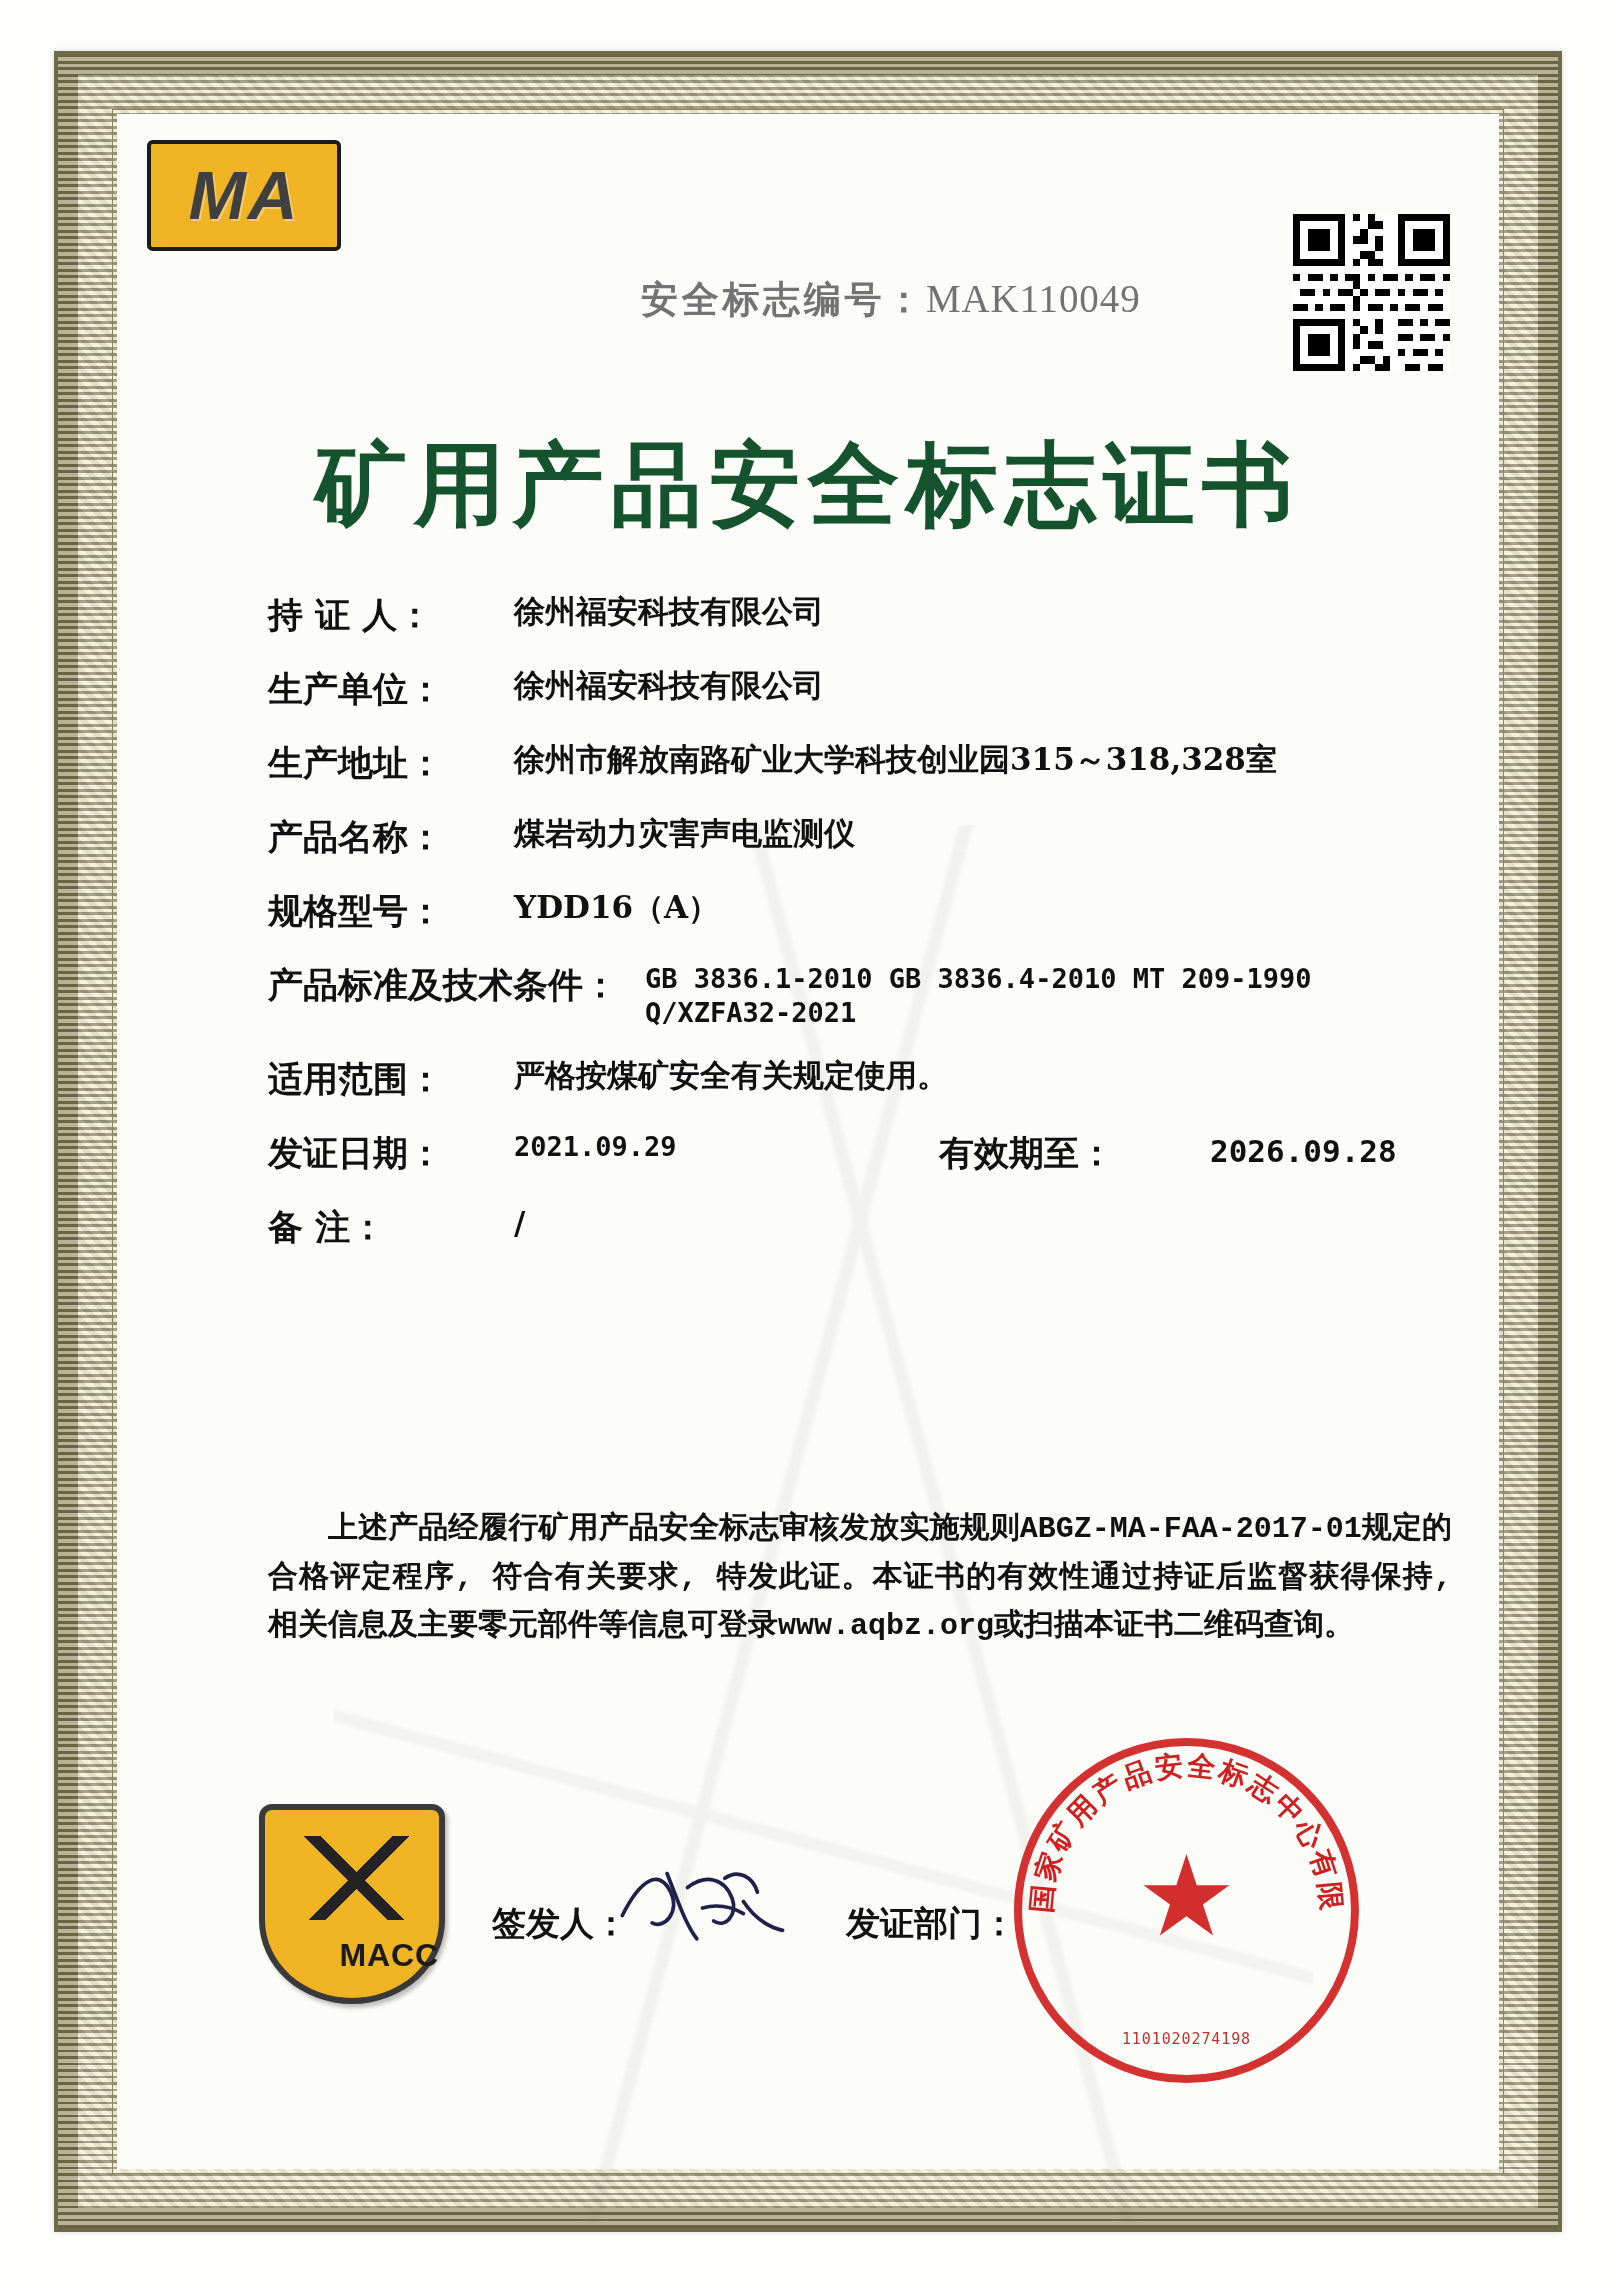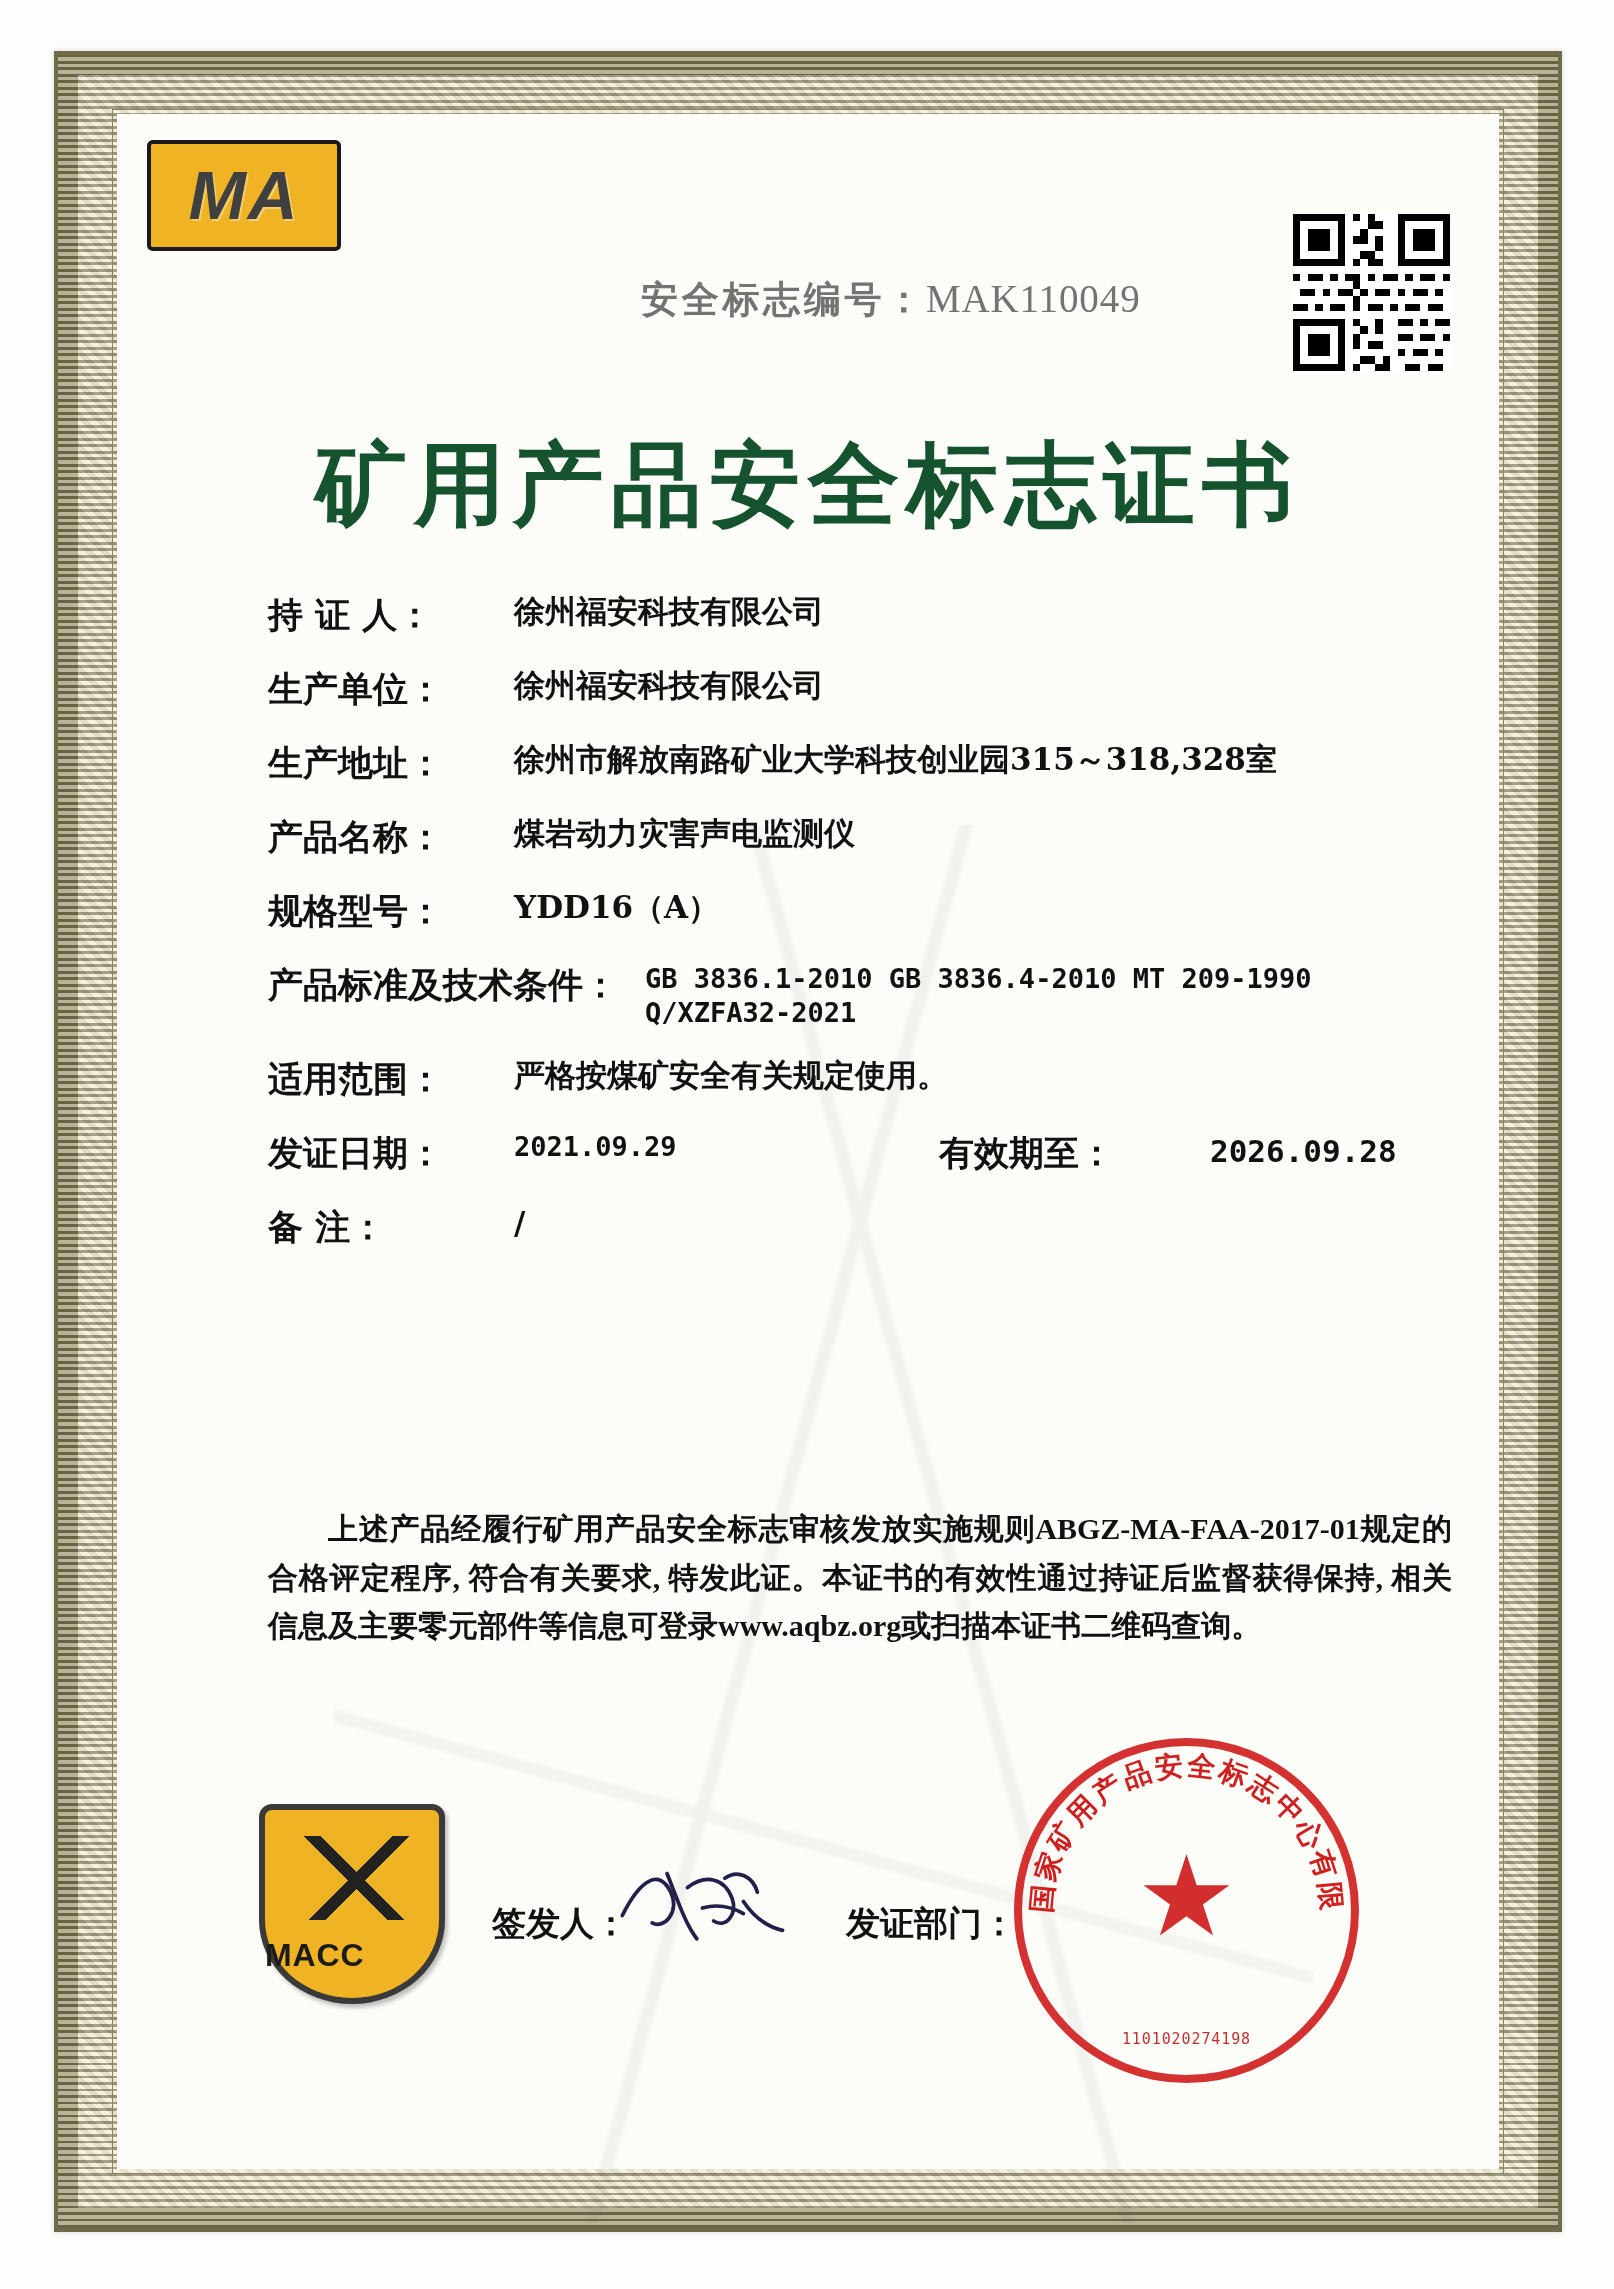--- a/index.html
+++ b/index.html
@@ -209,21 +209,21 @@
     color: #111;
     text-align: center;
   }
 
   
   .para {
     position: absolute;
     left: 214px;
     top: 1454px;
     width: 1184px;
-    font-family: Liberation Serif, serif;
+    font-family: Liberation Mono, monospace;
     font-weight: bold;
     font-size: 30px;
     line-height: 1.62;
     color: #111;
     text-align: justify;
     text-indent: 60px;
   }
 
   
   .shield {
@@ -250,21 +250,21 @@
     width: 131px;
     height: 84px;
     background:
       linear-gradient(45deg, transparent 45%, #222 45%, #222 53%, transparent 53%),
       linear-gradient(-45deg, transparent 45%, #222 45%, #222 53%, transparent 53%);
   }
   .shield .macc {
     position: absolute;
     left: 0; right: 0;
     bottom: 24px;
-    text-align: left;
+    text-align: right;
     font-family: "Liberation Sans", sans-serif;
     font-weight: bold;
     font-size: 32px;
     color: #1b1b1b;
     letter-spacing: 0.9px;
   }
 
   
   .sig-label {
     position: absolute;

